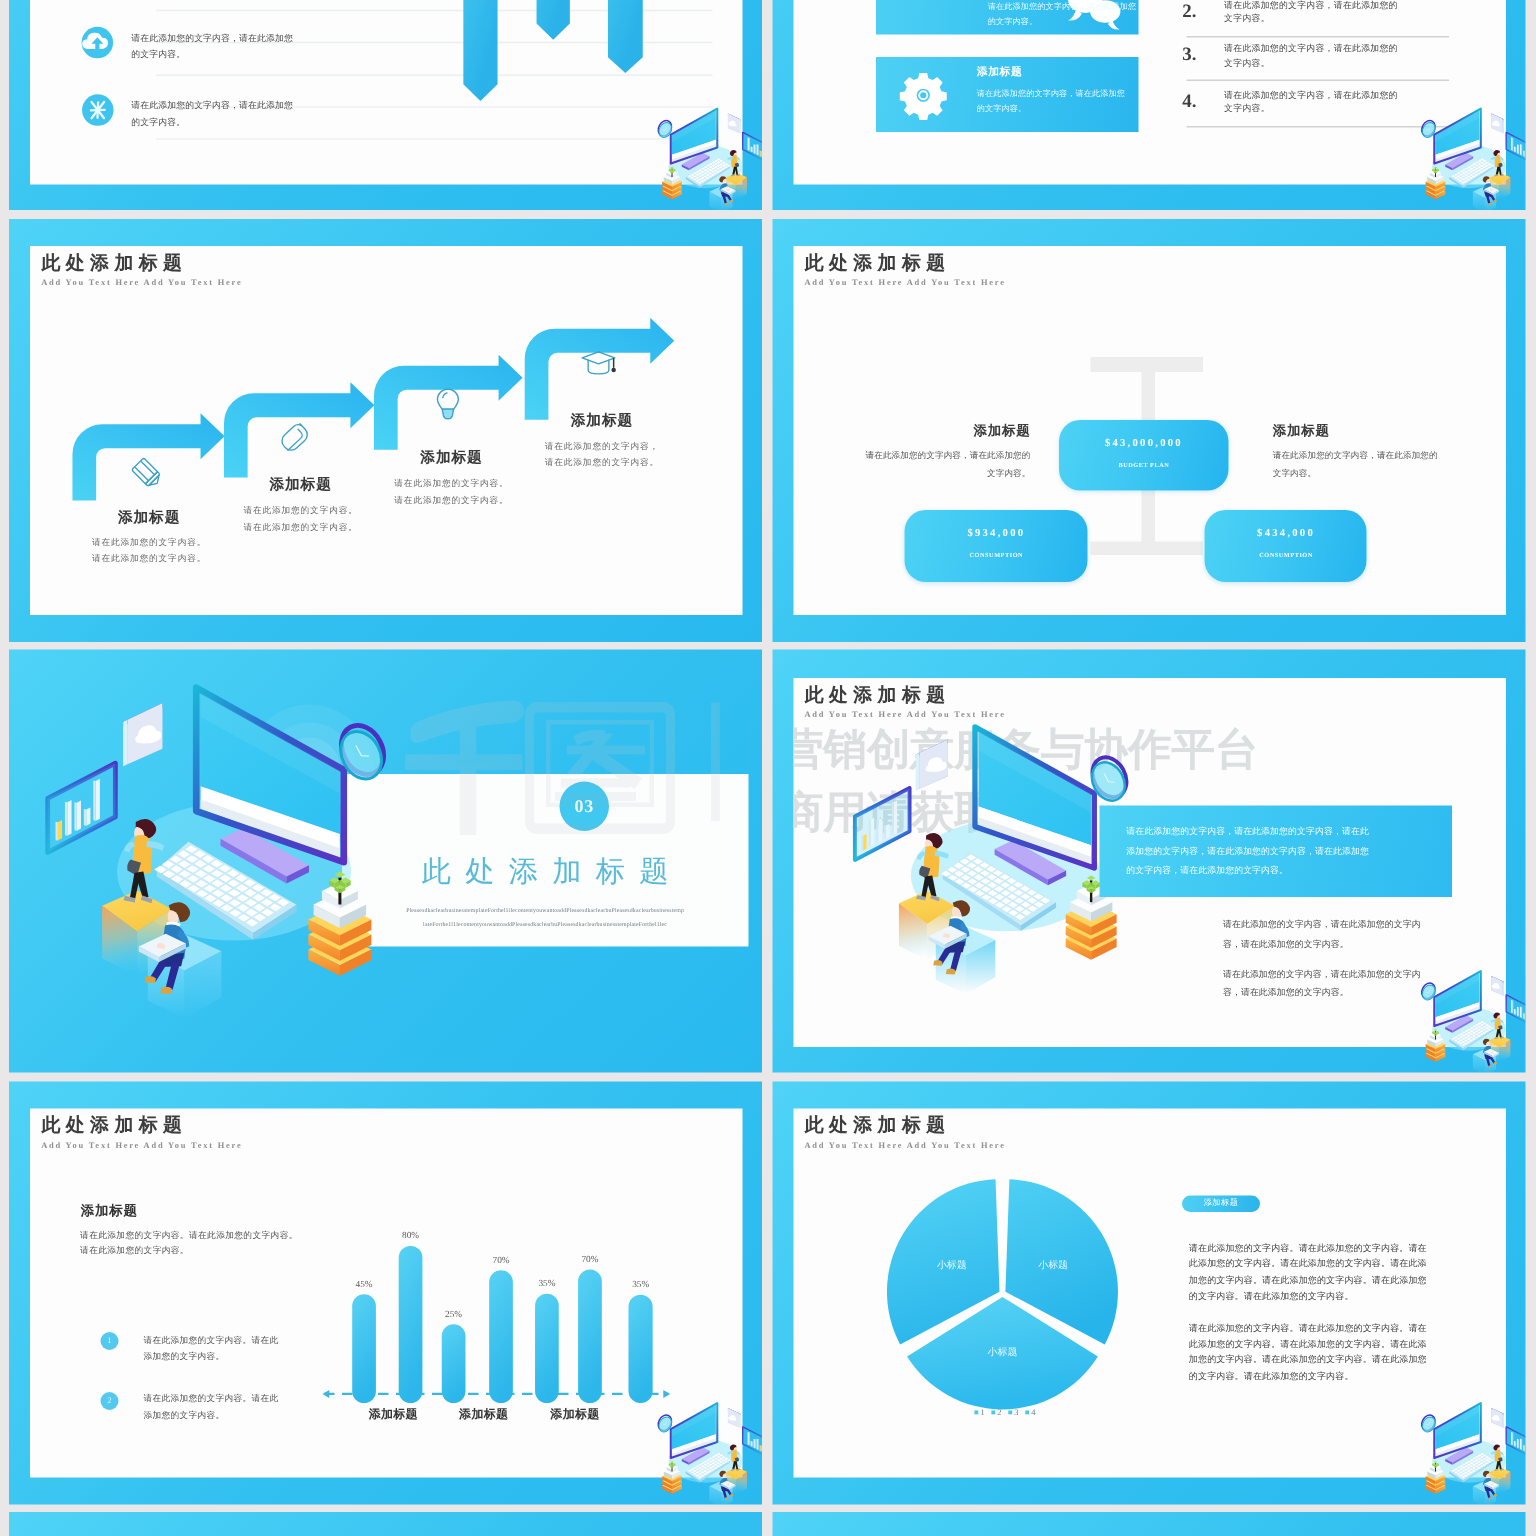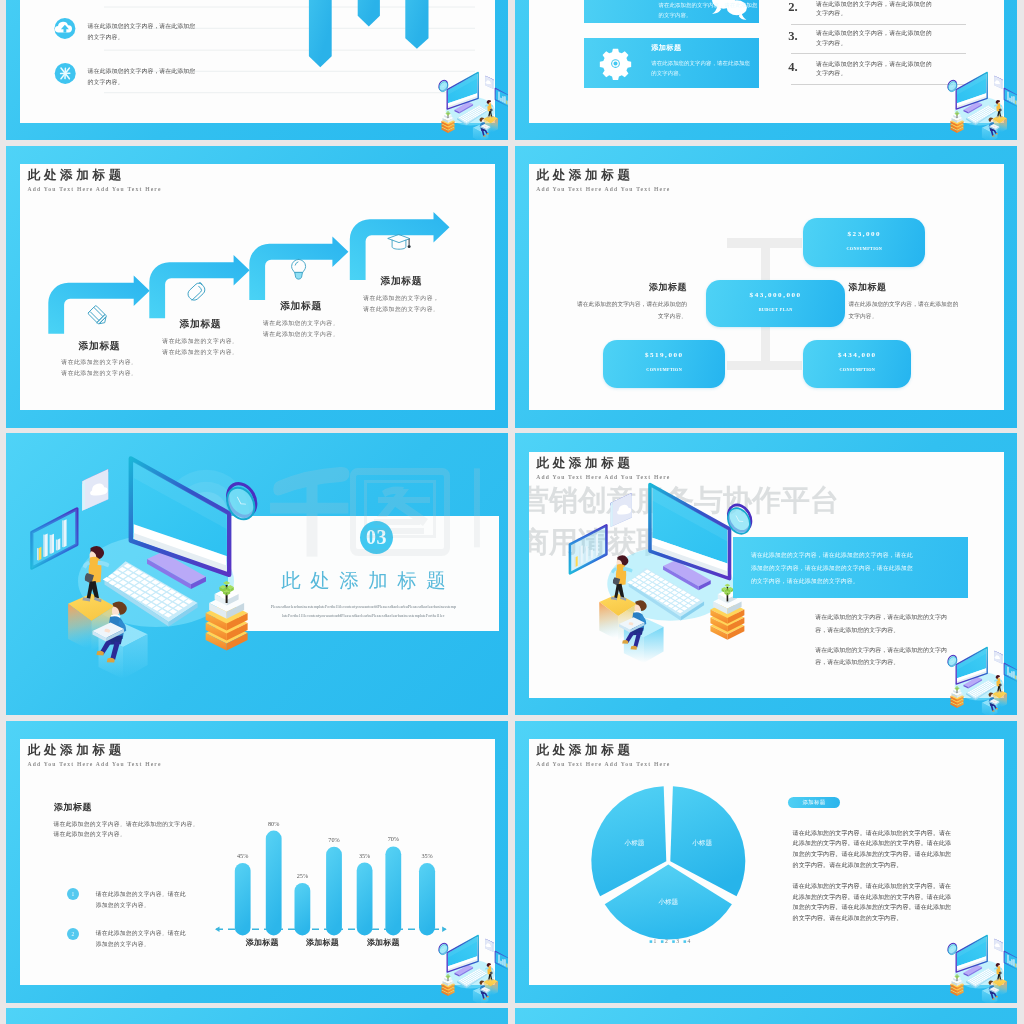--- a/index.html
+++ b/index.html
@@ -58,22 +58,22 @@
   .bullet{position:absolute;left:0;width:250px;height:30px;}
   .bnum{position:absolute;left:46.9px;top:0;width:12.4px;height:12.4px;border-radius:50%;
         background:#54c9ef;color:#e9f9ff;font-size:5.6px;line-height:12.4px;text-align:center;}
   .btxt{position:absolute;left:75.8px;top:0.6px;width:124px;color:#4f4f4f;font-size:5.8px;
         line-height:11.0px;letter-spacing:0.2px;}
   .glab7{position:absolute;top:199.5px;color:#333;font-weight:700;font-size:8.0px;
          line-height:8px;letter-spacing:0.2px;}
   .wmk,.wmk2,.iso{position:absolute;left:0;top:0;}
   .wmk2{pointer-events:none;}
   .panel5{position:absolute;left:221.5px;top:83px;width:271px;height:115px;background:#fcfdfd;}
-  .num5{position:absolute;left:132px;top:4.7px;width:33.4px;height:33.4px;border-radius:50%;
-        background:#41c8f1;color:#eafaff;font-weight:700;font-size:20px;line-height:33.4px;
+  .num5{position:absolute;left:145px;top:4.7px;width:33.4px;height:33.4px;border-radius:50%;
+        background:#41c8f1;color:#eafaff;font-weight:700;font-size:12px;line-height:33.4px;
         text-align:center;letter-spacing:0.5px;}
   .t5{position:absolute;left:0;right:0;top:54.5px;text-align:center;color:#58b9da;
       font-weight:400;font-size:19.5px;line-height:19.5px;letter-spacing:9.5px;padding-left:9.5px;
       font-family:"DejaVu Serif",serif;}
   .f5{position:absolute;left:10px;right:10px;top:87px;text-align:center;color:#6f7c84;
       font-size:3.9px;line-height:9.2px;letter-spacing:0.1px;}
   .bbox{position:absolute;border-radius:14px;
         background:linear-gradient(105deg,#4ed2f5 0%,#3dc7f3 45%,#25b4ef 100%);
         box-shadow:0 1px 3px rgba(60,170,220,.22);}
   .bval{position:absolute;left:0;right:0;top:12.5px;text-align:center;color:#fff;
@@ -518,33 +518,29 @@
 
   <div class="slide" style="left:515.2px;top:145.6px">
     <div class="card">
       <div class="ttl" style="left:7.8px;top:5px">此处添加标题</div>
       <div class="sub" style="left:7.6px;top:23.2px">Add You Text Here Add You Text Here</div>
 
       <div class="gconn" style="left:198.6px;top:73.7px;width:75px;height:10.3px"></div>
       <div class="gconn" style="left:198.6px;top:197.2px;width:75px;height:8.6px"></div>
       <div class="gconn" style="left:232.2px;top:73.7px;width:9.4px;height:132px"></div>
 
-      <div class="bbox" style="left:274.7px;top:54.2px;width:121.9px;height:49.2px">
-        <div class="bval">$23,000</div>
-        <div class="blab">CONSUMPTION</div>
-      </div>
       <div class="bbox" style="left:74.4px;top:175.9px;width:122.3px;height:47.8px">
-        <div class="bval">$519,000</div>
+        <div class="bval">$934,000</div>
         <div class="blab">CONSUMPTION</div>
       </div>
       <div class="bbox" style="left:274.7px;top:175.9px;width:108px;height:47.8px">
         <div class="bval">$434,000</div>
         <div class="blab">CONSUMPTION</div>
       </div>
-      <div class="bbox bcenter" style="left:177.4px;top:115.7px;width:139px;height:47.5px">
+      <div class="bbox bcenter" style="left:177.4px;top:115.7px;width:113px;height:47.5px">
         <div class="bval">$43,000,000</div>
         <div class="blab">BUDGET PLAN</div>
       </div>
 
       <div class="sideT" style="left:18.3px;top:118.8px;width:140px;text-align:right">添加标题</div>
       <div class="sideB" style="left:8.3px;top:135.0px;width:150px;text-align:right">
         <div>请在此添加您的文字内容，请在此添加您的</div>
         <div>文字内容。</div>
       </div>
       <div class="sideT" style="left:319.8px;top:118.8px;width:140px;text-align:left">添加标题</div>

